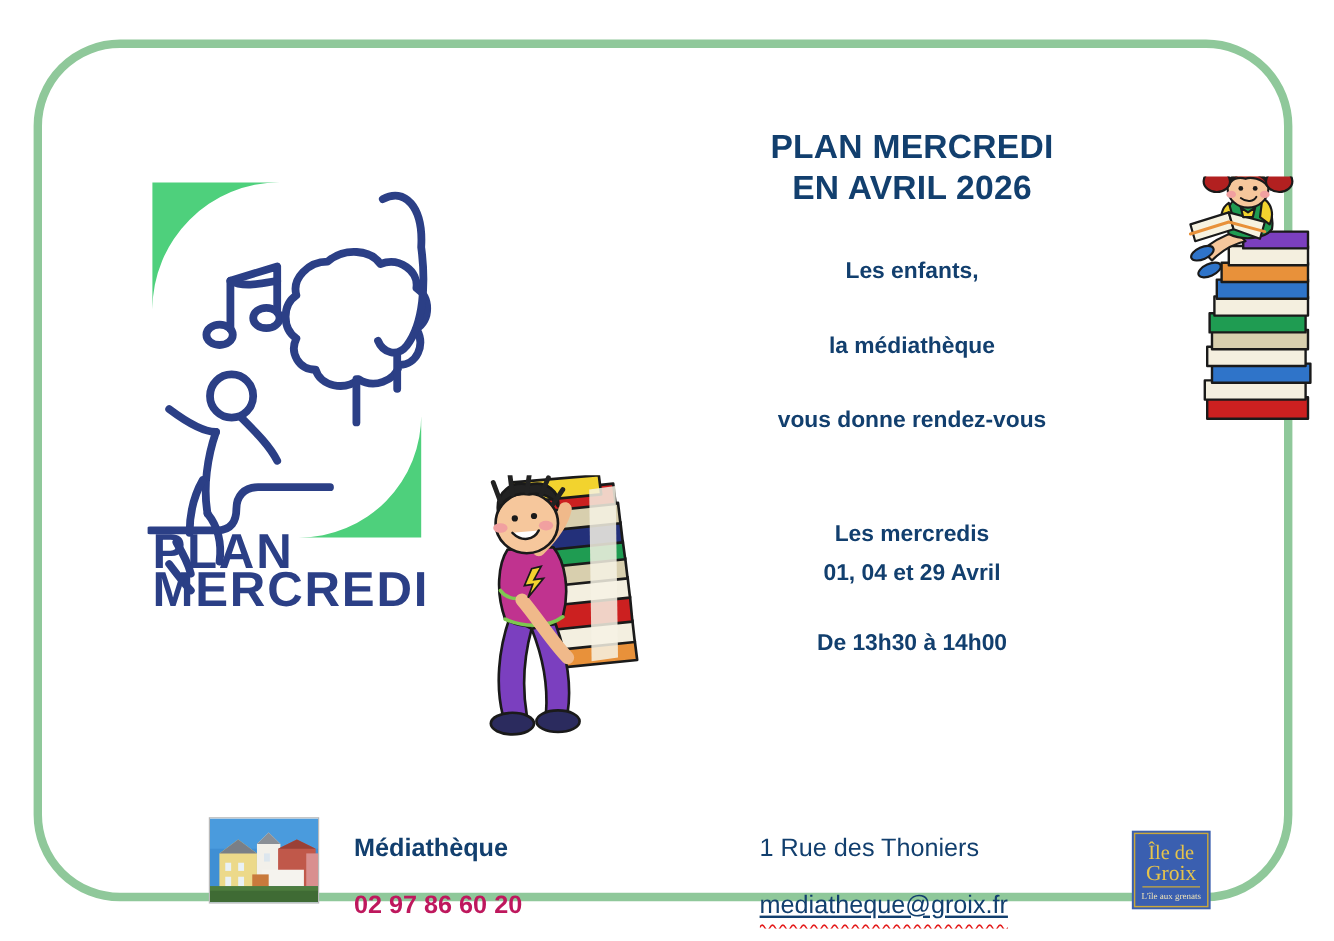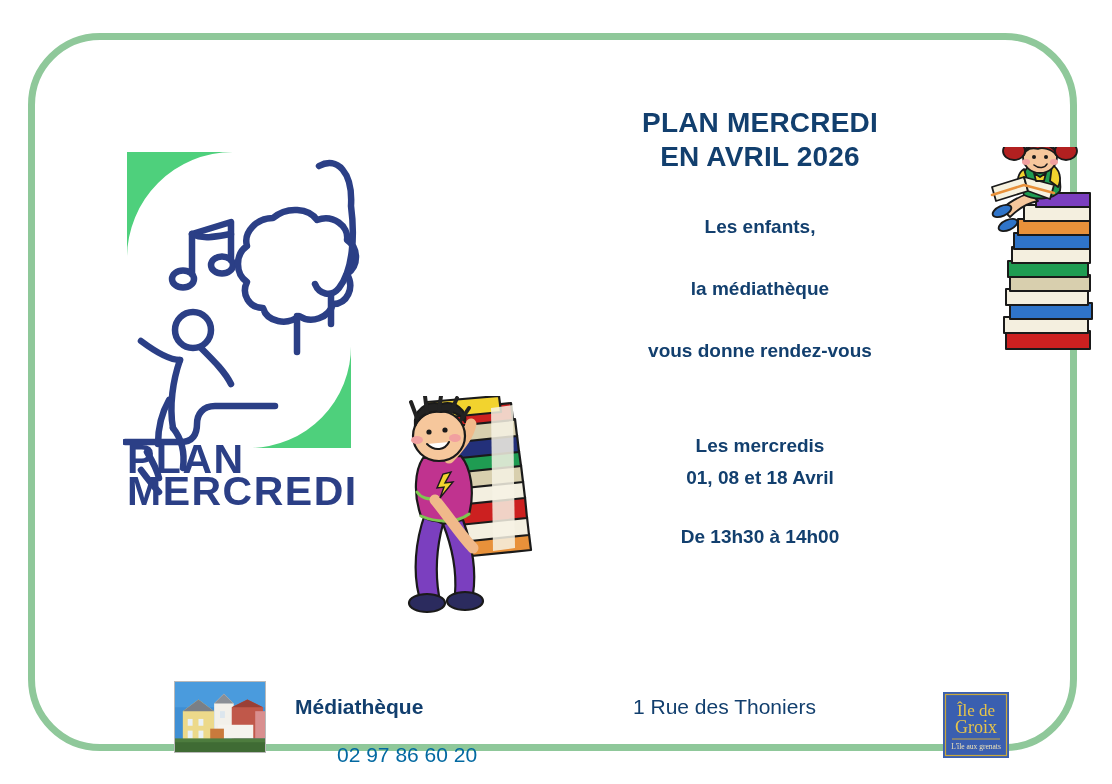--- a/index.html
+++ b/index.html
@@ -105,25 +105,24 @@
     width: 230px;
   }
   .footer-media .ftitle {
     font-size: 21px;
     font-weight: bold;
     color: #123f6e;
     line-height: 28px;
   }
   .footer-media .fphone {
     font-size: 21px;
-    font-weight: normal;
-    color: #0369a1;
+    font-weight: bold;
+    color: #be185d;
     line-height: 28px;
     margin-top: 20px;
-    margin-left: 42px;
   }
 
   .footer-addr {
     position: absolute;
     left: 598px;
     top: 653px;
     width: 300px;
   }
   .footer-addr .fstreet {
     font-size: 21px;
@@ -320,21 +319,21 @@
     <div class="headline">EN AVRIL 2026</div>
     <div class="gap-lg"></div>
     <div class="line">Les enfants,</div>
     <div class="gap-md"></div>
     <div class="line">la médiathèque</div>
     <div class="gap-md"></div>
     <div class="line">vous donne rendez-vous</div>
     <div class="gap-md"></div>
     <div class="gap-md"></div>
     <div class="line dates">Les mercredis</div>
-    <div class="line dates">01, 08 et 18 Avril</div>
+    <div class="line dates">01, 04 et 29 Avril</div>
     <div class="gap-sm"></div>
     <div class="line">De 13h30 à 14h00</div>
   </div>
 
   <div class="footer-photo">
     <svg viewBox="0 0 92 72" xmlns="http://www.w3.org/2000/svg" preserveAspectRatio="none">
       <rect x="0" y="0" width="92" height="72" fill="#3f8fd4"></rect>
       <rect x="0" y="0" width="92" height="26" fill="#4a9bdd"></rect>
 
       <path d="M8 30 L24 18 L40 30 L40 60 L8 60 Z" fill="#ecd98a"></path>
@@ -364,20 +363,21 @@
 
   <div class="footer-media">
     <div class="ftitle">Médiathèque</div>
     <div class="fphone">02 97 86 60 20</div>
   </div>
 
   <div class="footer-addr">
     <div class="fstreet">1 Rue des Thoniers</div>
     <div>
       <a class="femail" href="#">
+        <span>mediatheque@groix.fr</span>
         <span class="squiggle">
           <svg viewBox="0 0 240 5" preserveAspectRatio="none" xmlns="http://www.w3.org/2000/svg">
             <path d="M0 4 Q2.5 0 5 4 T10 4 T15 4 T20 4 T25 4 T30 4 T35 4 T40 4 T45 4 T50 4 T55 4 T60 4 T65 4 T70 4 T75 4 T80 4 T85 4 T90 4 T95 4 T100 4 T105 4 T110 4 T115 4 T120 4 T125 4 T130 4 T135 4 T140 4 T145 4 T150 4 T155 4 T160 4 T165 4 T170 4 T175 4 T180 4 T185 4 T190 4 T195 4 T200 4 T205 4 T210 4 T215 4 T220 4 T225 4 T230 4 T235 4 T240 4" fill="none" stroke="#e41b1b" stroke-width="1.4"></path>
           </svg>
         </span>
       </a>
     </div>
   </div>
 
   <div class="groix-logo">

